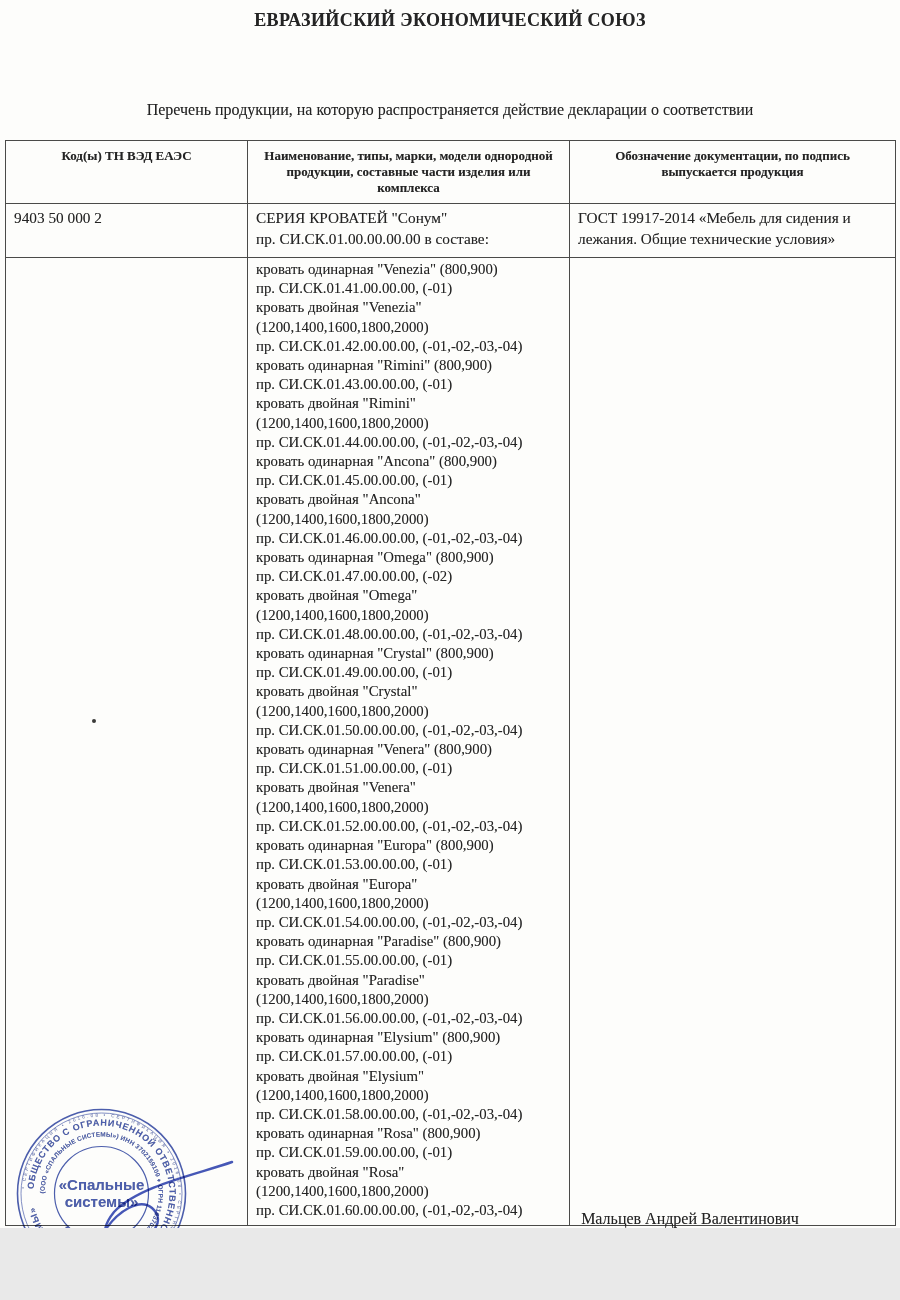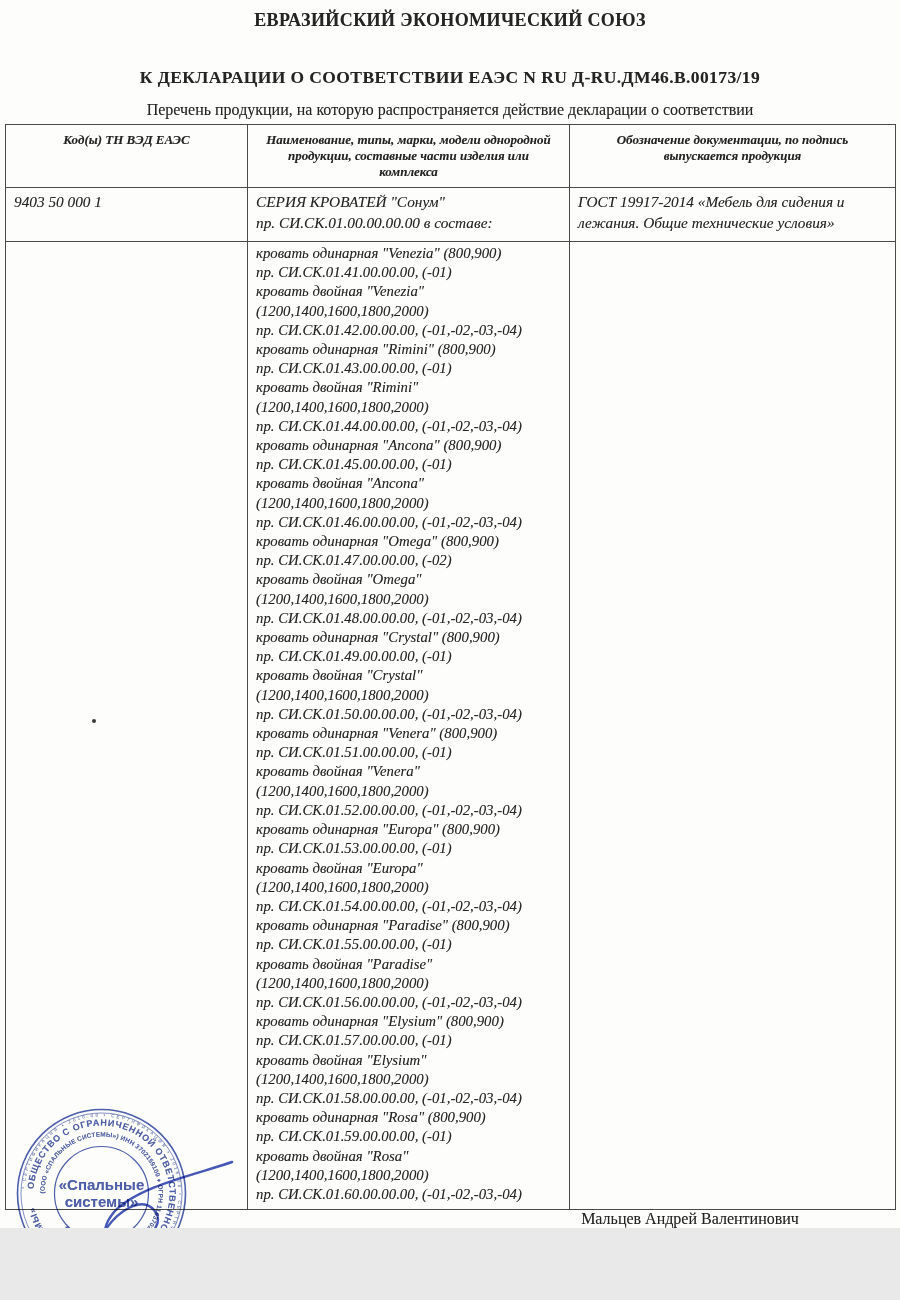--- a/index.html
+++ b/index.html
@@ -11,22 +11,22 @@
     text-shadow:0 0 .5px rgba(50,50,50,.35);
   }
   
   .title{position:absolute;left:0;width:100%;text-align:center;font-weight:bold;letter-spacing:.4px;}
   .t1{top:10px;font-size:18px;}
   .t2{top:41px;font-size:17.5px;}
   .t3{top:67px;font-size:17.5px;}
   .caption{position:absolute;top:101px;left:0;width:100%;text-align:center;font-size:16px;}
   
   table.decl{
-    position:absolute;left:5px;top:124px;width:890px;
-    border-collapse:collapse;table-layout:fixed;font-style:italic;
+    position:absolute;left:5px;top:140px;width:890px;
+    border-collapse:collapse;table-layout:fixed;
   }
   table.decl td{
     border:1.4px solid #4a4a48;vertical-align:top;
     padding:3px 6px;overflow:hidden;
   }
   tr.hdr td{height:52px;text-align:center;font-weight:bold;font-size:13px;line-height:16px;padding-top:7px;}
   tr.r1 td{height:47px;font-size:15.3px;line-height:21px;padding-left:8px;}
   tr.r2 td{height:962px;font-size:14.8px;padding-left:8px;padding-top:2px;}
   tr.r2 .pline{line-height:19.2px;white-space:nowrap;}
   tr.r1 .pline{line-height:21px;white-space:nowrap;}
@@ -52,21 +52,20 @@
   .sp1{left:92px;top:719px;width:4px;height:4px;background:#3a3a38;}
   .sp2{left:876px;top:1256px;width:3px;height:3px;background:#b9b9b6;}
   .sp3{left:811px;top:1228px;width:2px;height:2px;background:#c2c2bf;}
 </style>
 </head>
 <body>
 
 <div class="page">
 
   <div class="title t1">ЕВРАЗИЙСКИЙ ЭКОНОМИЧЕСКИЙ СОЮЗ</div>
-  <div class="title t3">К ДЕКЛАРАЦИИ О СООТВЕТСТВИИ ЕАЭС N RU Д-RU.ДМ46.В.00173/19</div>
   <div class="caption">Перечень продукции, на которую распространяется действие декларации о соответствии</div>
 
   <table class="decl">
     <colgroup>
         <col style="width:242px">
         <col style="width:322px">
         <col style="width:326px">
       </colgroup>
     <tbody>
       <tr class="hdr">
@@ -78,21 +77,21 @@
             <div class="hline">продукции, составные части изделия или</div>
             <div class="hline">комплекса</div>
           </td>
         <td>
             <div class="hline">Обозначение документации, по подпись</div>
             <div class="hline">выпускается продукция</div>
           </td>
       </tr>
       <tr class="r1">
         <td>
-            <div class="pline">9403 50 000 1</div>
+            <div class="pline">9403 50 000 2</div>
           </td>
         <td>
             <div class="pline">СЕРИЯ КРОВАТЕЙ "Сонум"</div>
             <div class="pline">пр. СИ.СК.01.00.00.00.00 в составе:</div>
           </td>
         <td>
             <div class="pline">ГОСТ 19917-2014 «Мебель для сидения и</div>
             <div class="pline">лежания. Общие технические условия»</div>
           </td>
       </tr>

